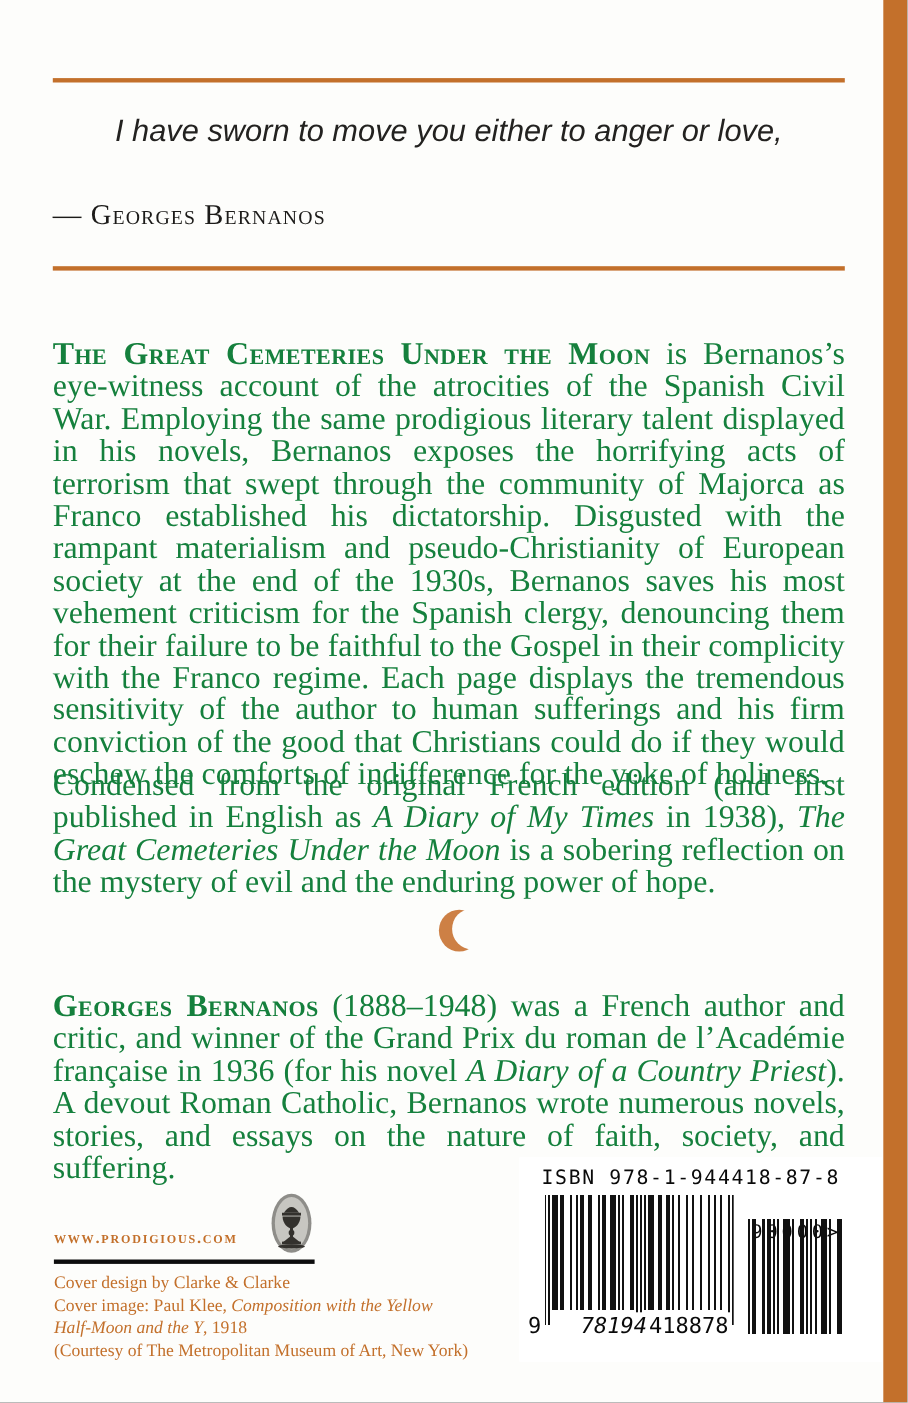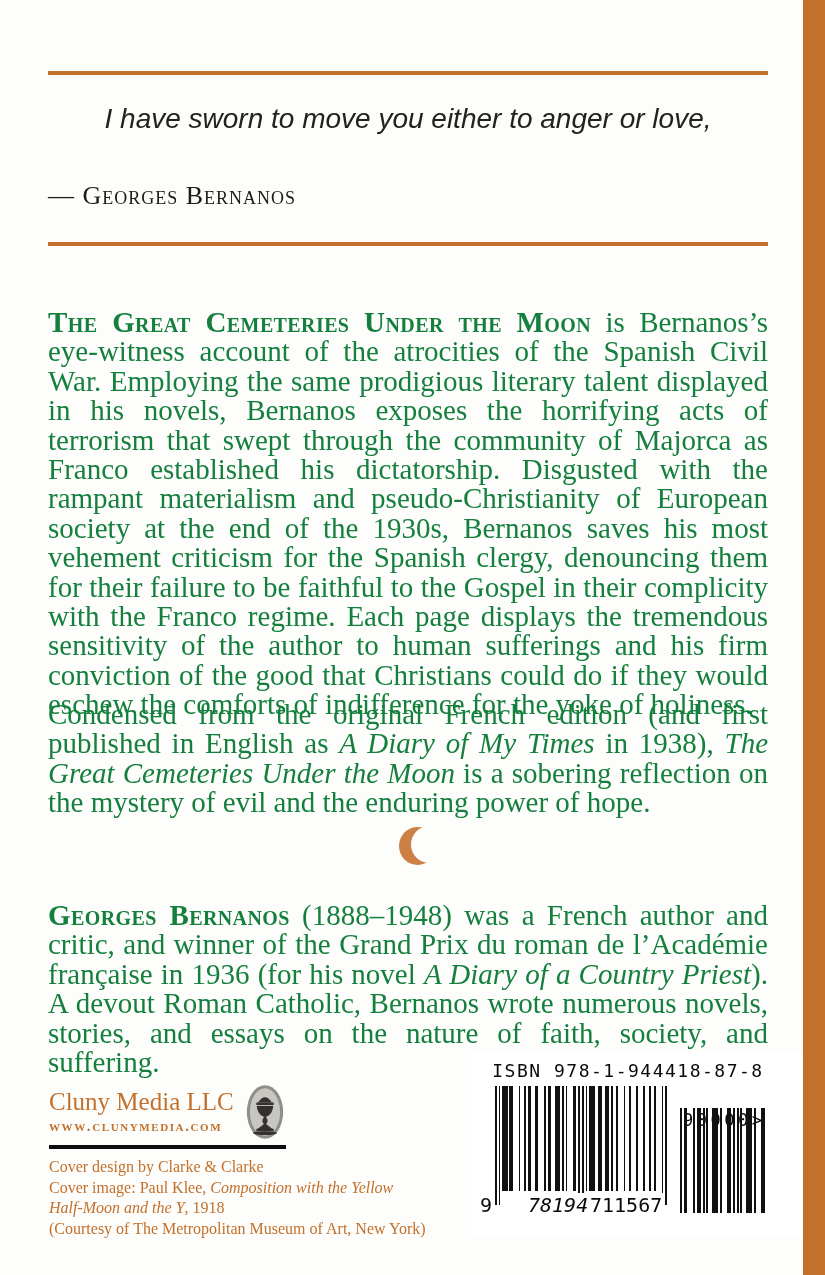--- a/index.html
+++ b/index.html
@@ -130,22 +130,21 @@
   <div class="rule rule-mid"></div>
 
   <p class="body-par par-1"><span class="smallcaps-lead">The Great Cemeteries Under the Moon</span><span> is Bernanos’s eye-witness account of the atrocities of the Spanish Civil War. Employing the same prodigious literary talent displayed in his novels, Bernanos exposes the horrifying acts of terrorism that swept through the community of Majorca as Franco established his dictatorship. Disgusted with the rampant materialism and pseudo-Christianity of European society at the end of the 1930s, Bernanos saves his most vehement criticism for the Spanish clergy, denouncing them for their failure to be faithful to the Gospel in their complicity with the Franco regime. Each page displays the tremendous sensitivity of the author to human sufferings and his firm conviction of the good that Christians could do if they would eschew the comforts of indifference for the yoke of holiness.</span></p>
 
   <p class="body-par par-2"><span>Condensed from the original French edition (and first published in English as </span><span class="ital">A Diary of My Times</span><span> in 1938), </span><span class="ital">The Great Cemeteries Under the Moon</span><span> is a sobering reflection on the mystery of evil and the enduring power of hope.</span></p>
 
   <div class="crescent"></div>
 
   <p class="body-par bio"><span class="smallcaps-lead">Georges Bernanos</span><span> (1888–1948) was a French author and critic, and winner of the Grand Prix du roman de l’Académie française in 1936 (for his novel </span><span class="ital">A Diary of a Country Priest</span><span>). A devout Roman Catholic, Bernanos wrote numerous novels, stories, and essays on the nature of faith, society, and suffering.</span></p>
 
-  <div class="pub-name">Cluny Media LLC</div>
-  <div class="pub-site">www.clunymedia.com</div>
+  <div class="pub-site">www.prodigious.com</div>
 
   <svg class="pub-logo" viewBox="0 0 44 64">
     <ellipse class="ring" cx="22" cy="32" rx="21" ry="31"></ellipse>
     <ellipse class="face" cx="22" cy="32" rx="17.5" ry="27.5"></ellipse>
     <g class="chal">
       <path d="M14,21 Q22,9 30,21 Z"></path>
       <rect x="12" y="21" width="20" height="3"></rect>
       <path d="M12.5,25 C13,33 18,37.5 22,37.5 C26,37.5 31,33 31.5,25 Z"></path>
       <rect x="20.4" y="37" width="3.2" height="10"></rect>
       <circle cx="22" cy="42" r="3"></circle>
@@ -214,15 +213,15 @@
       <rect x="31" y="0" width="1" height="100"></rect>
       <rect x="33" y="0" width="1" height="100"></rect>
       <rect x="36" y="0" width="3" height="100"></rect>
       <rect x="40" y="0" width="1" height="100"></rect>
       <rect x="44" y="0" width="2" height="100"></rect>
       <rect x="47" y="0" width="1" height="100"></rect>
     </svg>
 
   <div class="bc-text bc-digit d-left">9</div>
   <div class="bc-text bc-digit d-g1">781944</div>
-  <div class="bc-text bc-digit d-g2">711567</div>
+  <div class="bc-text bc-digit d-g2">418878</div>
 
 </div>
 
 </body></html>

